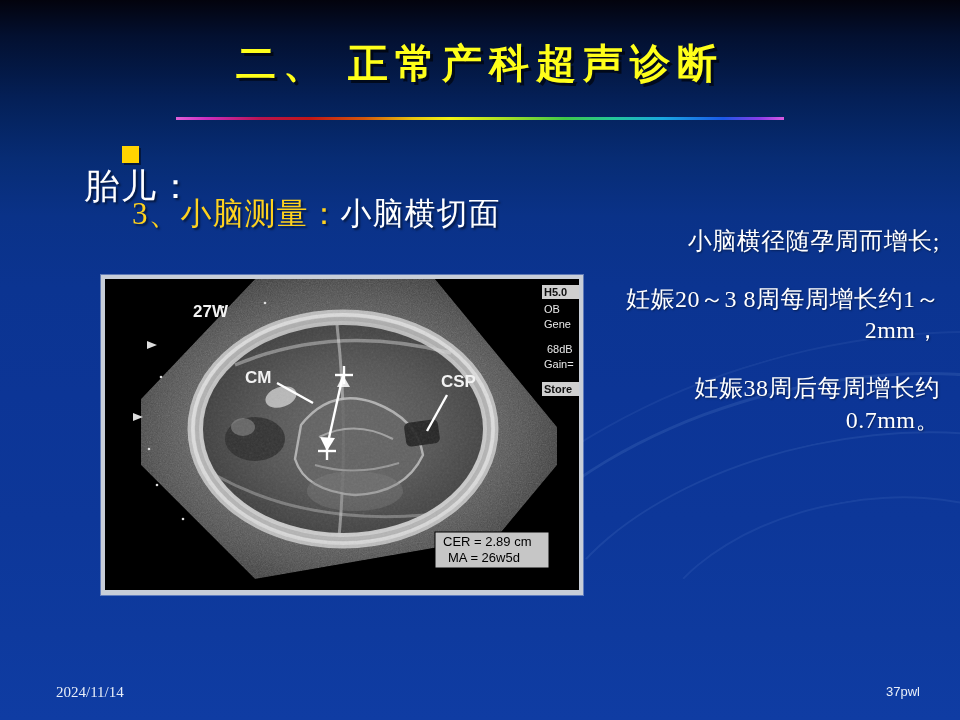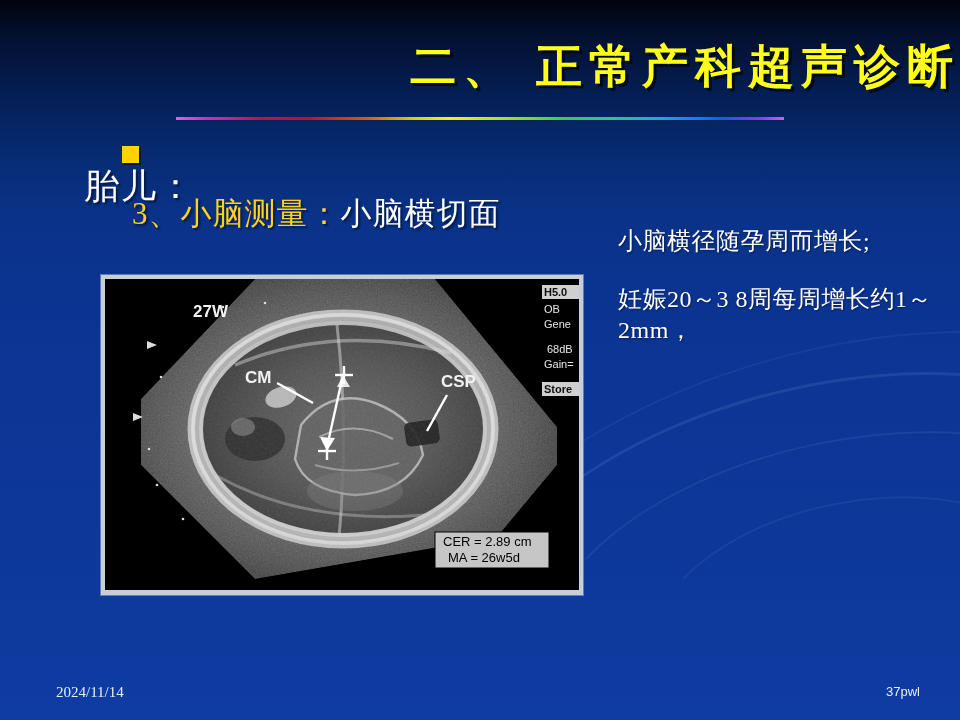--- a/index.html
+++ b/index.html
@@ -58,23 +58,23 @@
     right: -120px; top: 500px;
     transform: rotate(-10deg);
     border-color: rgba(150,185,240,0.09) transparent transparent transparent;
   }
 
   
   #title {
     position: absolute;
     left: 0; right: 0;
     top: 42px;
-    text-align: right;
+    text-align: center;
     color: #ffff1a;
-    font-size: 46px;
+    font-size: 40px;
     font-weight: bold;
     letter-spacing: 7px;
     line-height: 1.05;
     text-shadow: 3px 3px 0 rgba(0,0,0,0.62);
     white-space: nowrap;
   }
   #title-rule {
     position: absolute;
     left: 176px;
     width: 608px;
@@ -136,20 +136,21 @@
     position: absolute;
     left: 618px;
     top: 226px;
     width: 322px;
     color: #ffffff;
     font-family: "Liberation Serif", "DejaVu Serif", serif;
     font-size: 24px;
     line-height: 1.32;
     letter-spacing: 0.5px;
     text-shadow: 1px 1px 2px rgba(0,0,0,0.45);
+    text-align: right;
   }
   #notes .para { margin-bottom: 26px; }
   #notes .para:last-child { margin-bottom: 0; }
 
   
   #figure {
     position: absolute;
     left: 101px;
     top: 275px;
     width: 482px;
@@ -240,20 +241,21 @@
     <div id="bullet-text">胎儿：</div>
   </div>
 
   <div id="subhead">
     <span class="hl">3、小脑测量：</span><span class="plain">小脑横切面</span>
   </div>
 
   <div id="notes">
     <div class="para">小脑横径随孕周而增长;</div>
     <div class="para">妊娠20～3 8周每周增长约1～2mm，</div>
+    <div class="para">妊娠38周后每周增长约0.7mm。</div>
   </div>
 
   <div id="figure">
     <div id="us-canvas">
       <svg viewBox="0 0 474 311" preserveAspectRatio="none">
         <defs>
           <radialGradient id="tissue" cx="48%" cy="50%" r="62%">
             <stop offset="0%" stop-color="#8f8f8f"></stop>
             <stop offset="42%" stop-color="#6e6e6e"></stop>
             <stop offset="74%" stop-color="#4a4a4a"></stop>

